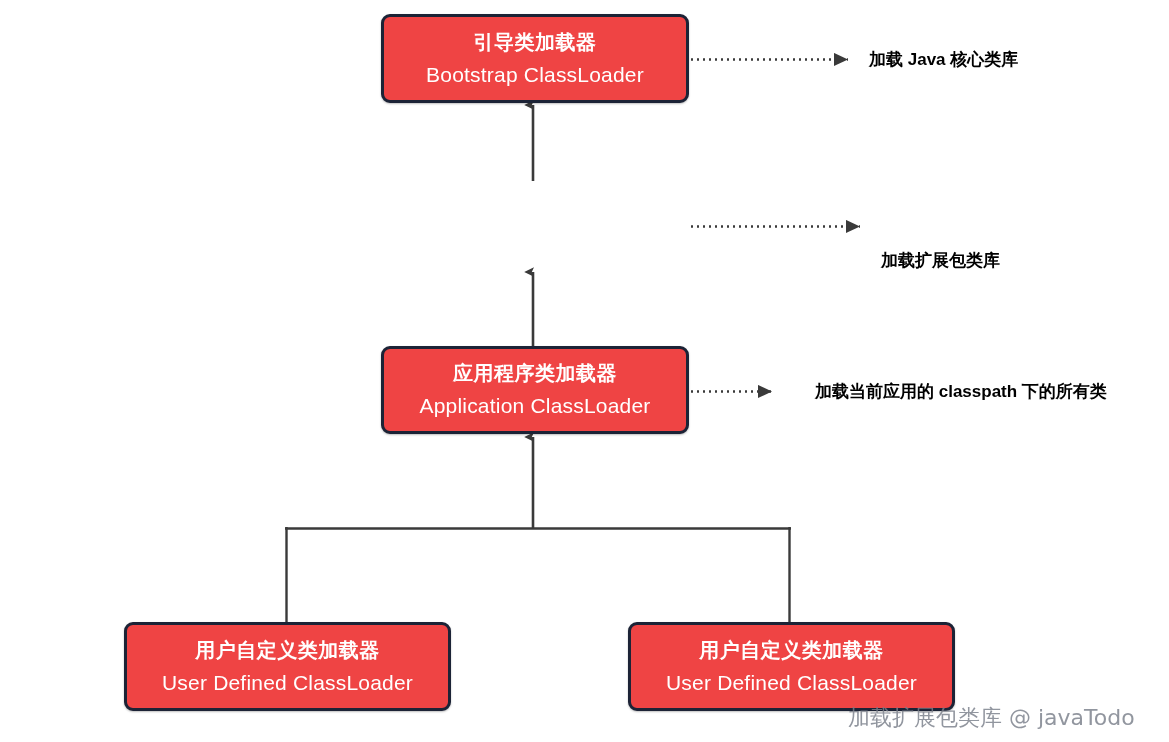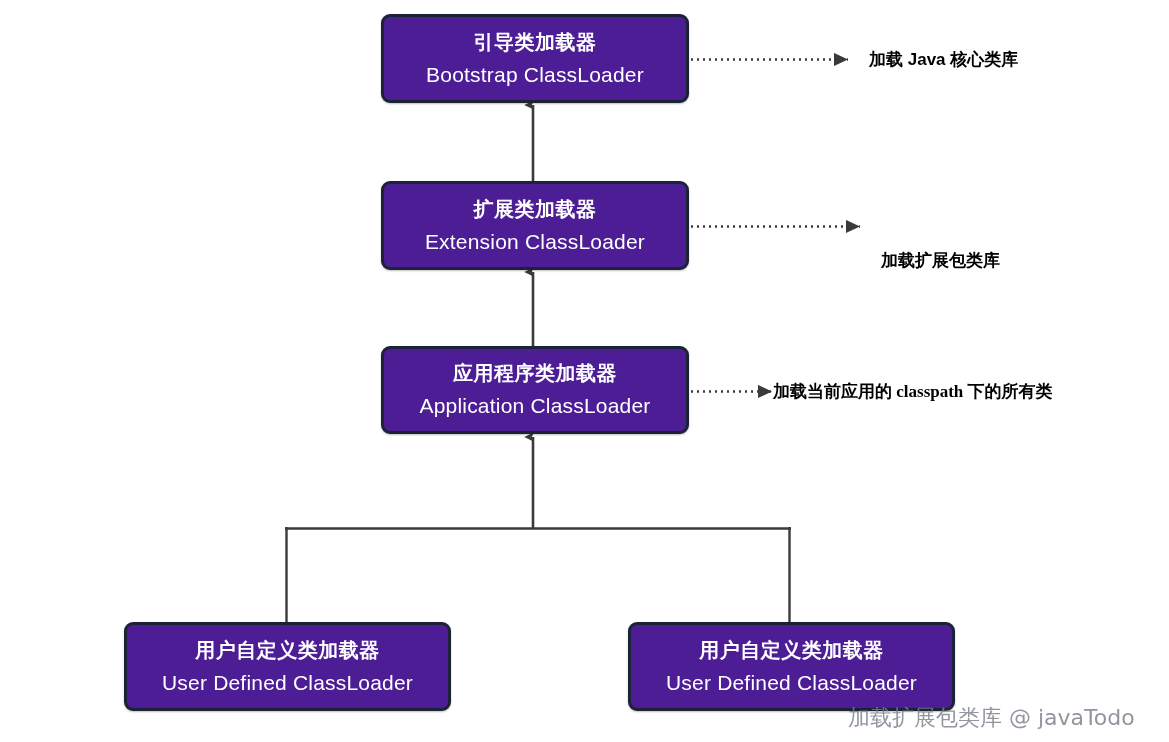--- a/index.html
+++ b/index.html
@@ -24,21 +24,21 @@
     top: 0;
     width: 1169px;
     height: 742px;
     pointer-events: none;
   }
 
   
   .node {
     position: absolute;
     box-sizing: border-box;
-    background: #4c1d95;
+    background: #ef4444;
     border: 3px solid #1c2336;
     border-radius: 9px;
     display: flex;
     flex-direction: column;
     align-items: center;
     justify-content: center;
     color: #ffffff;
     text-align: center;
     line-height: 1.12;
     box-shadow: 0 1px 2px rgba(0,0,0,0.25);
@@ -67,21 +67,21 @@
   .annotation {
     position: absolute;
     font-size: 17px;
     font-weight: bold;
     color: #000000;
     white-space: nowrap;
     z-index: 3;
   }
   .ann-1 { left: 869px; top: 48px;  }
   .ann-2 { left: 881px; top: 215px; margin-top: 34px; }
-  .ann-3 { left: 773px; top: 380px; font-family: Liberation Serif, serif; }
+  .ann-3 { left: 815px; top: 380px; }
 
   
   .watermark {
     position: absolute;
     left: 848px;
     top: 703px;
     font-size: 22px;
     color: #7a7f8a;
     opacity: 0.82;
     white-space: nowrap;
@@ -121,24 +121,20 @@
     <line x1="691" y1="226.5" x2="860" y2="226.5" stroke="#3a3a3a" stroke-width="2.4" stroke-dasharray="2 4" stroke-linecap="butt" marker-end="url(#arrow-right)"></line>
 
     <line x1="691" y1="391.5" x2="772" y2="391.5" stroke="#3a3a3a" stroke-width="2.4" stroke-dasharray="2 4" stroke-linecap="butt" marker-end="url(#arrow-right)"></line>
   </svg>
 
   <div class="node node-bootstrap">
     <div class="cn">引导类加载器</div>
     <div class="en">Bootstrap ClassLoader</div>
   </div>
 
-  <div class="node node-extension">
-    <div class="cn">扩展类加载器</div>
-    <div class="en">Extension ClassLoader</div>
-  </div>
 
   <div class="node node-application">
     <div class="cn">应用程序类加载器</div>
     <div class="en">Application ClassLoader</div>
   </div>
 
   <div class="node node-user-left">
     <div class="cn">用户自定义类加载器</div>
     <div class="en">User Defined ClassLoader</div>
   </div>

